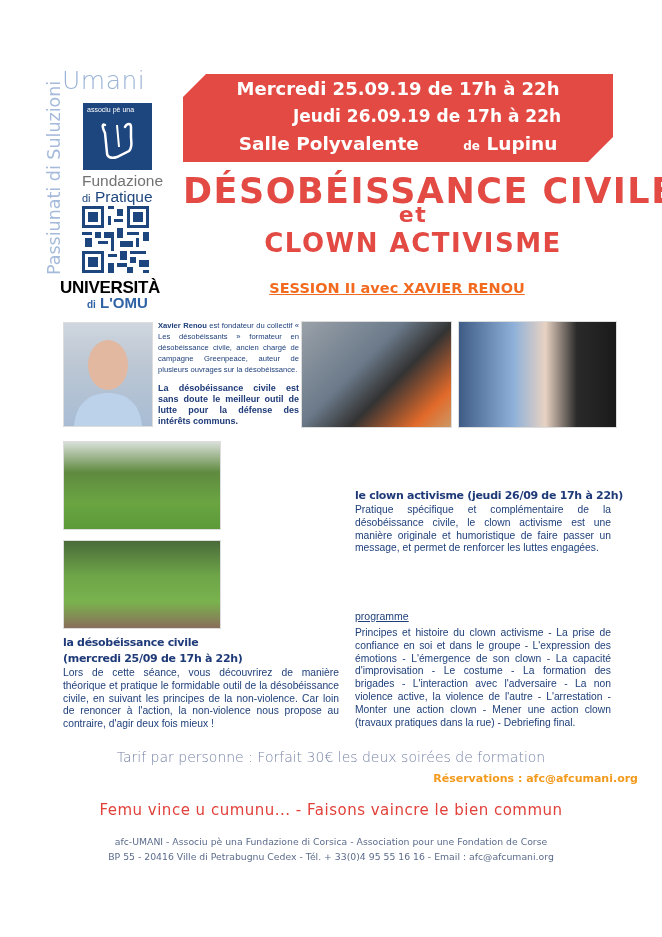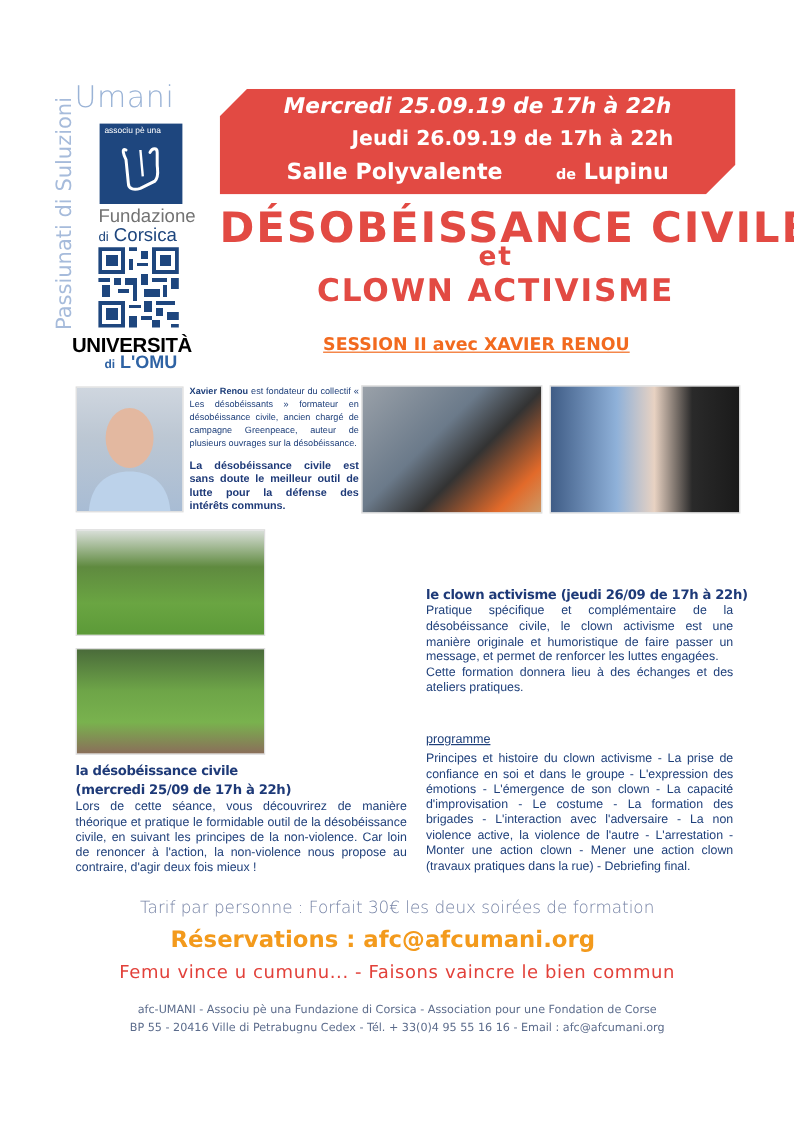--- a/index.html
+++ b/index.html
@@ -15,21 +15,21 @@
   .fond1{left:82px;top:172px;font-size:15.5px;color:#737373;}
   .fond2{left:82px;top:188px;font-size:15.5px;color:#1e467e;}
   .fond2 .small{font-size:11px;}
   .qr{left:82px;top:206px;width:67px;height:67px;}
   .univ{left:60px;top:278px;font-size:17px;font-weight:bold;color:#000000;letter-spacing:-0.3px;}
   .omu{left:87px;top:294px;font-size:15px;font-weight:bold;color:#2f63a4;}
   .omu .small{font-size:10px;}
   
   .banner{left:183px;top:74px;width:430px;height:88px;background:#e24a43;clip-path:polygon(23px 0,100% 0,100% 63px,405px 100%,0 100%,0 23px);}
   .bline{position:absolute;left:0;width:100%;text-align:center;color:#fff;font-weight:bold;font-family:"DejaVu Sans",sans-serif;white-space:nowrap;}
-  .b1{top:4px;font-size:18px;font-style:italic;}
+  .b1{top:4px;font-size:18px;}
   .b2{top:32px;font-size:17px;padding-left:29px;}
   .b3{top:59px;font-size:18.5px;}
   .b3 .small{font-size:12px;margin-left:38px;}
   .title{left:183px;width:460px;text-align:center;color:#e24a43;font-family:"DejaVu Sans",sans-serif;font-weight:bold;letter-spacing:1.5px;white-space:nowrap;}
   .t1{top:171px;font-size:35px;text-align:center;}
   .t2{top:202px;font-size:22px;}
   .t3{top:228px;font-size:26px;}
   .session{left:183px;width:428px;top:280px;text-align:center;color:#f26a1f;font-weight:bold;font-size:14.5px;text-decoration:underline;font-family:"DejaVu Sans",sans-serif;white-space:nowrap;}
   
   .photo{border:1px solid #ddd;}
@@ -46,42 +46,42 @@
   .body{color:#1e3f7a;font-size:10.3px;line-height:12.8px;text-align:justify;font-family:"Liberation Sans",sans-serif;}
   .clown-h{left:355px;top:489px;}
   .clown-p{left:355px;top:504px;width:256px;}
   .prog-h{left:355px;top:610px;color:#1e3f7a;font-size:10.5px;text-decoration:underline;}
   .prog-p{left:355px;top:627px;width:256px;}
   .deso-h1{left:63px;top:636px;}
   .deso-h2{left:63px;top:652px;}
   .deso-p{left:63px;top:667px;width:276px;}
   
   .tarif{left:0;width:662px;top:749px;text-align:center;color:#7784a6;font-size:14px;font-family:"DejaVu Sans",sans-serif;font-weight:300;}
-  .resa{left:0;width:638px;top:772px;text-align:center;color:#f39a1c;font-size:19px;font-weight:bold;font-family:"DejaVu Sans",sans-serif;}
+  .resa{left:0;width:638px;top:772px;text-align:right;color:#f39a1c;font-size:11px;font-weight:bold;font-family:"DejaVu Sans",sans-serif;}
   .motto{left:0;width:662px;top:801px;text-align:center;color:#e2413a;font-size:15px;font-family:"DejaVu Sans",sans-serif;letter-spacing:0.5px;}
   .addr{left:0;width:662px;text-align:center;color:#5c6c8c;font-size:9.3px;font-family:"DejaVu Sans",sans-serif;}
   .a1{top:836px;}
   .a2{top:851px;}
 </style>
 </head>
 <body>
 
 <div class="abs umani">Umani</div>
 <div class="abs vert">
     <span>Passiunati di Suluzioni</span>
   </div>
 <div class="abs logo-box">
   <span class="tag">associu pè una</span>
   <svg width="40" height="44" viewBox="0 0 40 44">
     <path d="M8 6 C4 4 6 10 8 14 L10 34 C10 38 14 40 20 38 L32 32 C36 28 34 22 34 18 L34 8 C34 4 30 4 28 8" fill="none" stroke="#fff" stroke-width="2.5" stroke-linecap="round"></path>
     <path d="M20 6 L22 28" fill="none" stroke="#fff" stroke-width="2"></path>
   </svg>
 </div>
 <div class="abs fond1">Fundazione</div>
-<div class="abs fond2"><span class="small">di</span> <span>Corsica</span></div>
+<div class="abs fond2"><span class="small">di</span> <span>Pratique</span></div>
 <svg class="abs qr" viewBox="0 0 21 21" shape-rendering="crispEdges">
   <rect width="21" height="21" fill="#fff"></rect>
   <g fill="#1e467e">
     <rect x="0" y="0" width="7" height="7"></rect>
       <rect x="1" y="1" width="5" height="5" fill="#fff"></rect>
       <rect x="2" y="2" width="3" height="3"></rect>
     <rect x="14" y="0" width="7" height="7"></rect>
       <rect x="15" y="1" width="5" height="5" fill="#fff"></rect>
       <rect x="16" y="2" width="3" height="3"></rect>
     <rect x="0" y="14" width="7" height="7"></rect>
@@ -134,21 +134,21 @@
   </svg>
 </div>
 <div class="abs bio"><b>Xavier Renou</b><span> est fondateur du collectif « Les désobéissants » formateur en désobéissance civile, ancien chargé de campagne Greenpeace, auteur de plusieurs ouvrages sur la désobéissance.</span></div>
 <div class="abs bio2">La désobéissance civile est sans doute le meilleur outil de lutte pour la défense des intérêts communs.</div>
 <div class="abs photo clowns1"></div>
 <div class="abs photo clowns2"></div>
 <div class="abs photo park1"></div>
 <div class="abs photo park2"></div>
 
 <div class="abs sec-h clown-h">le clown activisme (jeudi 26/09 de 17h à 22h)</div>
-<div class="abs body clown-p"><span>Pratique spécifique et complémentaire de la désobéissance civile, le clown activisme est une manière originale et humoristique de faire passer un message, et permet de renforcer les luttes engagées.</span><br><span>Cette formation donnera lieu à des échanges et des ateliers pratiques.</span></div>
+<div class="abs body clown-p"><span>Pratique spécifique et complémentaire de la désobéissance civile, le clown activisme est une manière originale et humoristique de faire passer un message, et permet de renforcer les luttes engagées.</span><br></div>
 <div class="abs prog-h">programme</div>
 <div class="abs body prog-p">Principes et histoire du clown activisme - La prise de confiance en soi et dans le groupe - L'expression des émotions - L'émergence de son clown - La capacité d'improvisation - Le costume - La formation des brigades - L'interaction avec l'adversaire - La non violence active, la violence de l'autre - L'arrestation - Monter une action clown - Mener une action clown (travaux pratiques dans la rue) - Debriefing final.</div>
 
 <div class="abs sec-h deso-h1">la désobéissance civile</div>
 <div class="abs sec-h deso-h2">(mercredi 25/09 de 17h à 22h)</div>
 <div class="abs body deso-p">Lors de cette séance, vous découvrirez de manière théorique et pratique le formidable outil de la désobéissance civile, en suivant les principes de la non-violence. Car loin de renoncer à l'action, la non-violence nous propose au contraire, d'agir deux fois mieux !</div>
 
 <div class="abs tarif">Tarif par personne : Forfait 30€ les deux soirées de formation</div>
 <div class="abs resa">Réservations :  afc@afcumani.org</div>
 <div class="abs motto">Femu vince u cumunu...   - Faisons vaincre le bien commun</div>

